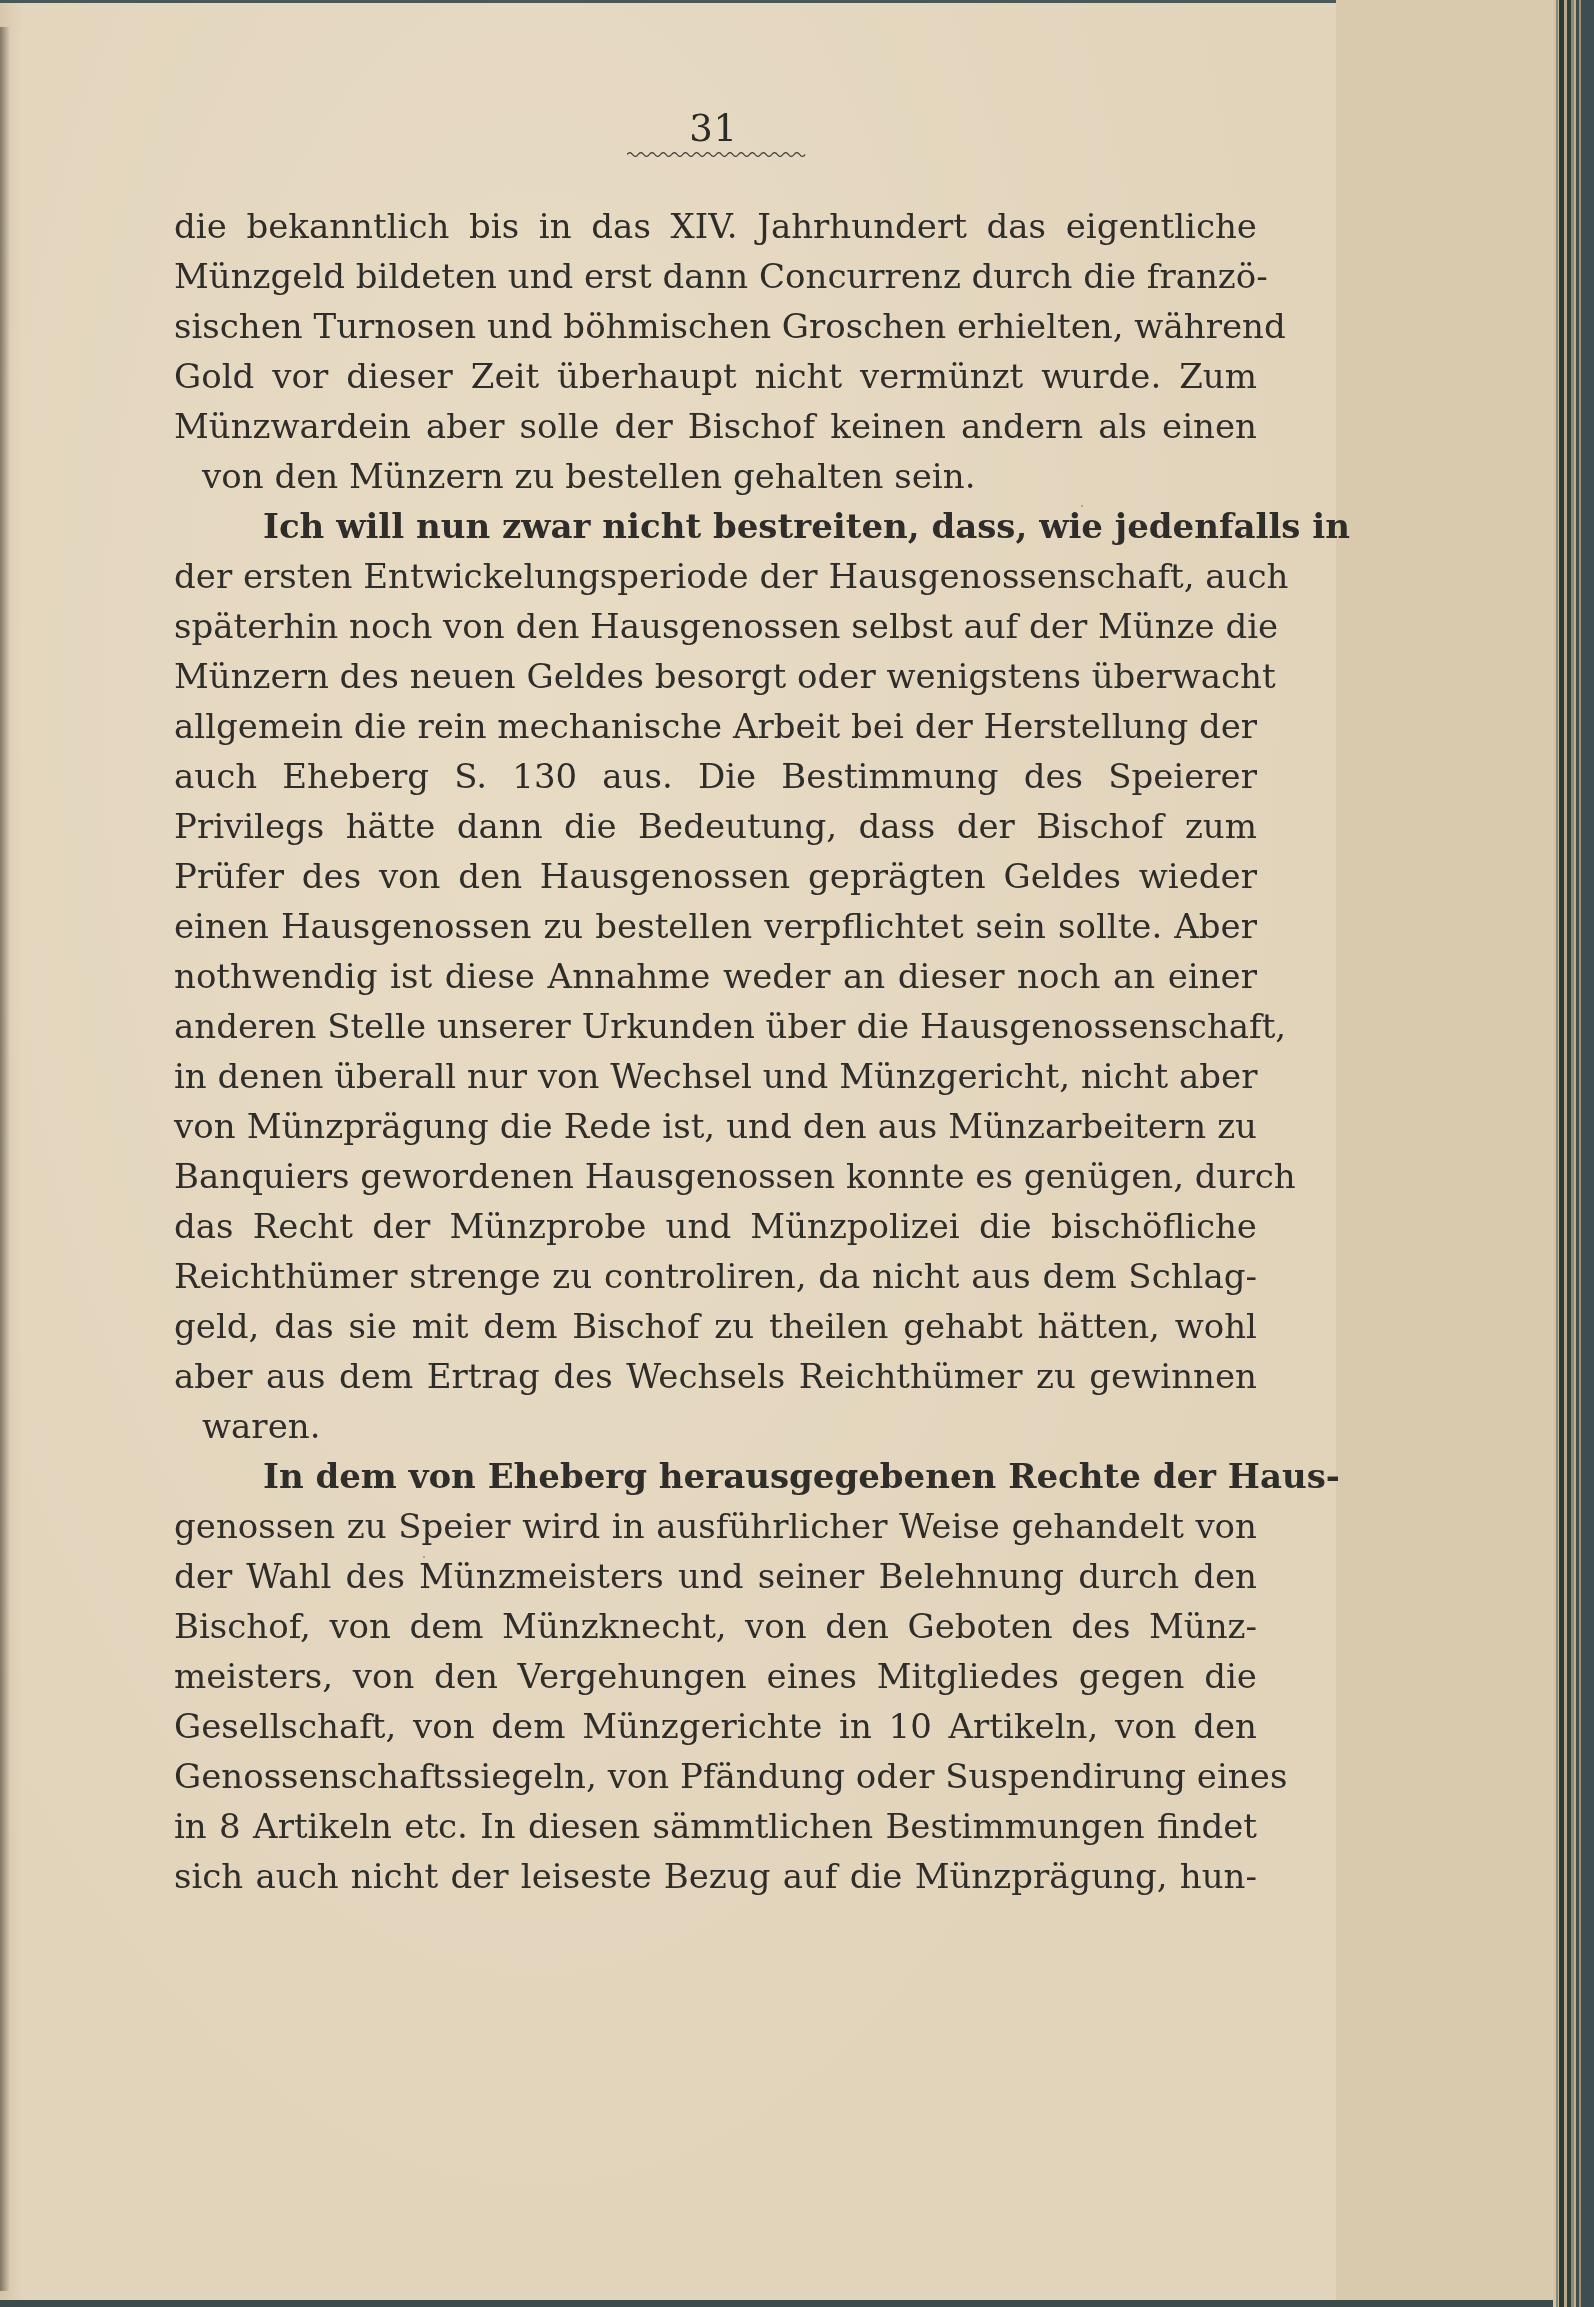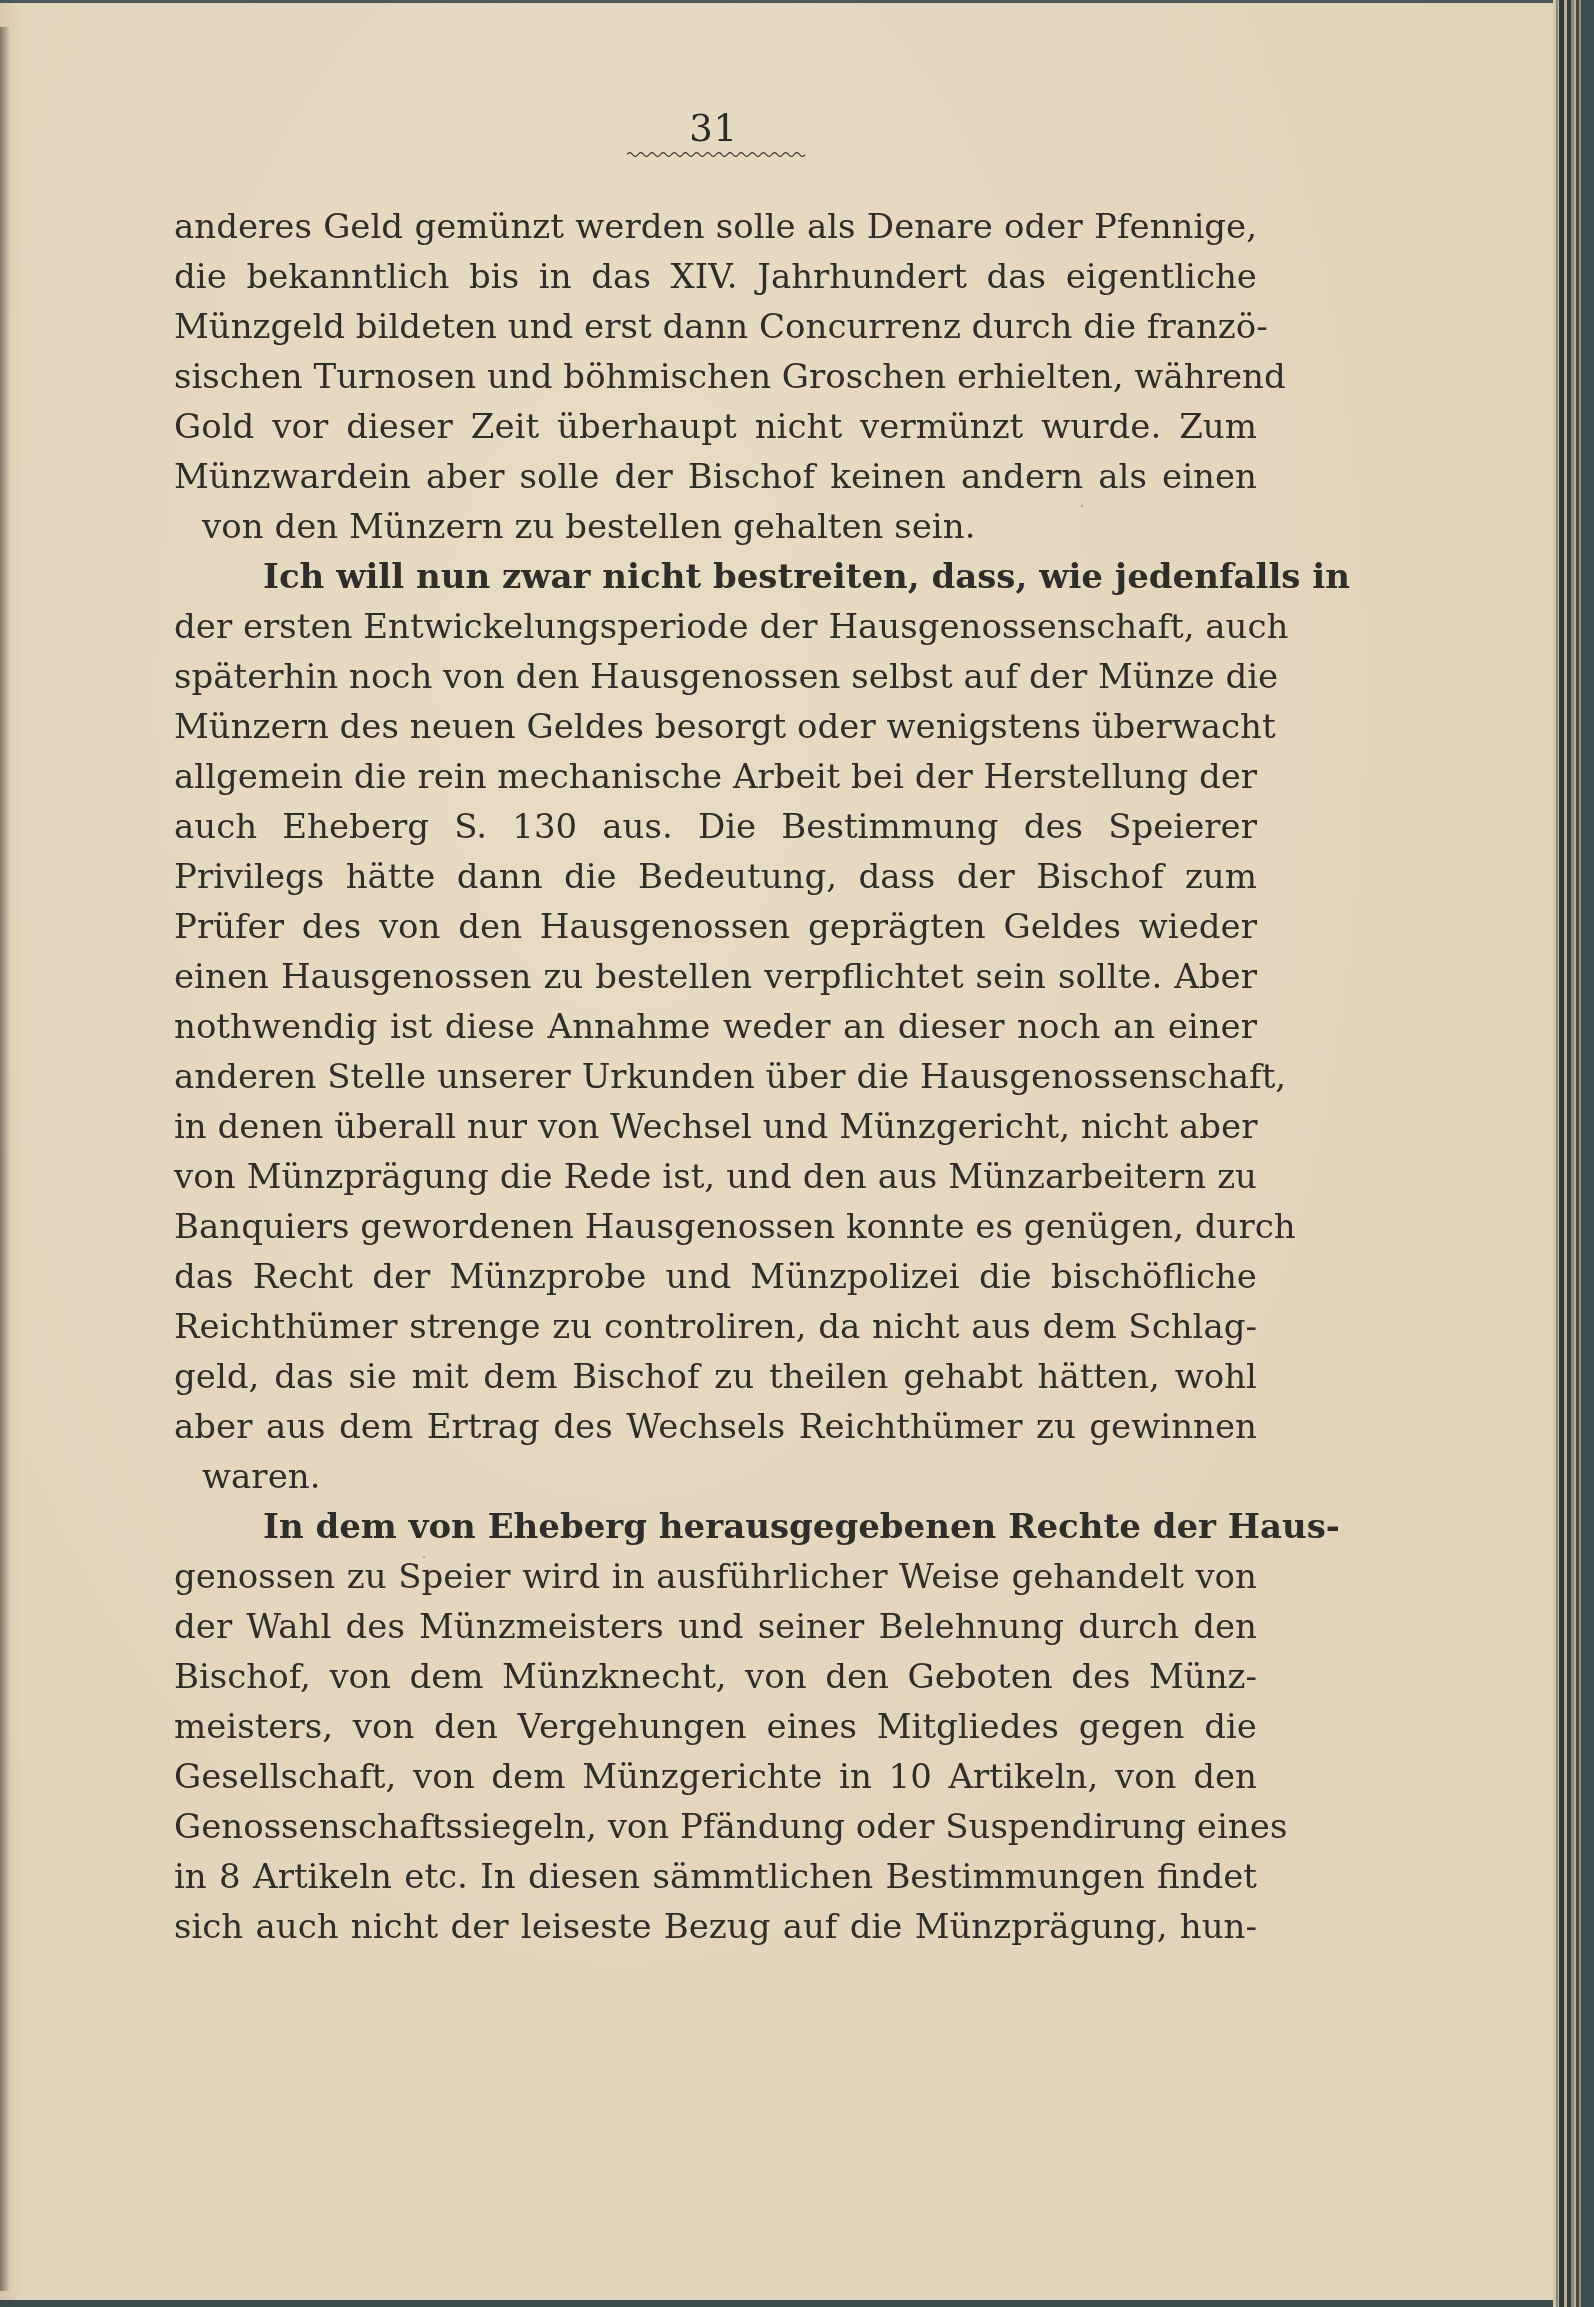--- a/index.html
+++ b/index.html
@@ -11,21 +11,21 @@
       height: 2307px;
       position: relative;
       overflow: hidden;
       background: #d9c9ad;
       font-family: "DejaVu Serif", "Liberation Serif", serif;
     }
     .page {
       position: absolute;
       left: 0;
       top: 0;
-      width: 1558px;
+      width: 1336px;
       height: 2300px;
       background: #e2d4bb;
       background-image:
         radial-gradient(ellipse at 40% 30%, rgba(238,226,205,0.55) 0%, rgba(226,212,187,0) 70%),
         linear-gradient(90deg, rgba(150,120,80,0.18) 0px, rgba(150,120,80,0) 22px);
       border-top: 3.2px solid #4a5857;
       box-sizing: border-box;
     }
     .left-shadow {
       position: absolute;
@@ -117,21 +117,20 @@
 
 <div class="page">
   <div class="left-shadow"></div>
 
   <div class="page-number">31</div>
   <svg class="page-rule" viewBox="0 0 225 14" preserveAspectRatio="none">
     <path d="M0 7 Q3.5 2 7 7 T14 7 T21 7 T28 7 T35 7 T42 7 T49 7 T56 7 T63 7 T70 7 T77 7 T84 7 T91 7 T98 7 T105 7 T112 7 T119 7 T126 7 T133 7 T140 7 T147 7 T154 7 T161 7 T168 7 T175 7 T182 7 T189 7 T196 7 T203 7 T210 7 T217 7 T224 7" fill="none" stroke="#3a3a36" stroke-width="1.6"></path>
   </svg>
 
   <div class="text-block">
-    <span class="line">anderes Geld gemünzt werden solle als Denare oder Pfennige,</span>
     <span class="line">die bekanntlich bis in das XIV. Jahrhundert das eigentliche</span>
     <span class="line">Münzgeld bildeten und erst dann Concurrenz durch die franzö-</span>
     <span class="line">sischen Turnosen und böhmischen Groschen erhielten, während</span>
     <span class="line">Gold vor dieser Zeit überhaupt nicht vermünzt wurde. Zum</span>
     <span class="line">Münzwardein aber solle der Bischof keinen andern als einen</span>
     <span class="line last">von den Münzern zu bestellen gehalten sein.</span>
     <span class="line indent">Ich will nun zwar nicht bestreiten, dass, wie jedenfalls in</span>
     <span class="line">der ersten Entwickelungsperiode der Hausgenossenschaft, auch</span>
     <span class="line">späterhin noch von den Hausgenossen selbst auf der Münze die</span>
     <span class="line">Münzern des neuen Geldes besorgt oder wenigstens überwacht</span>

